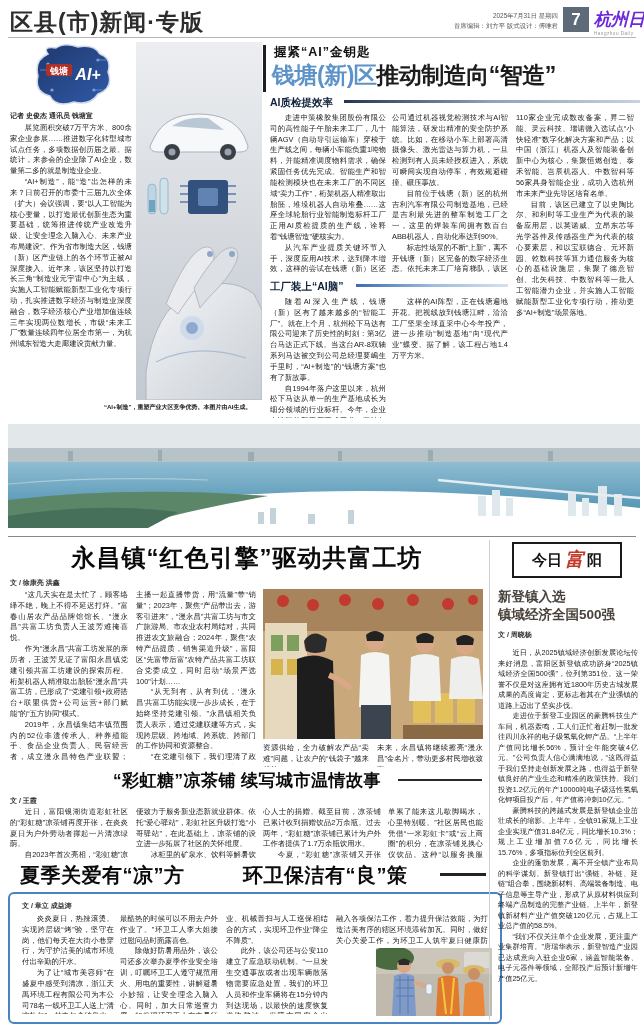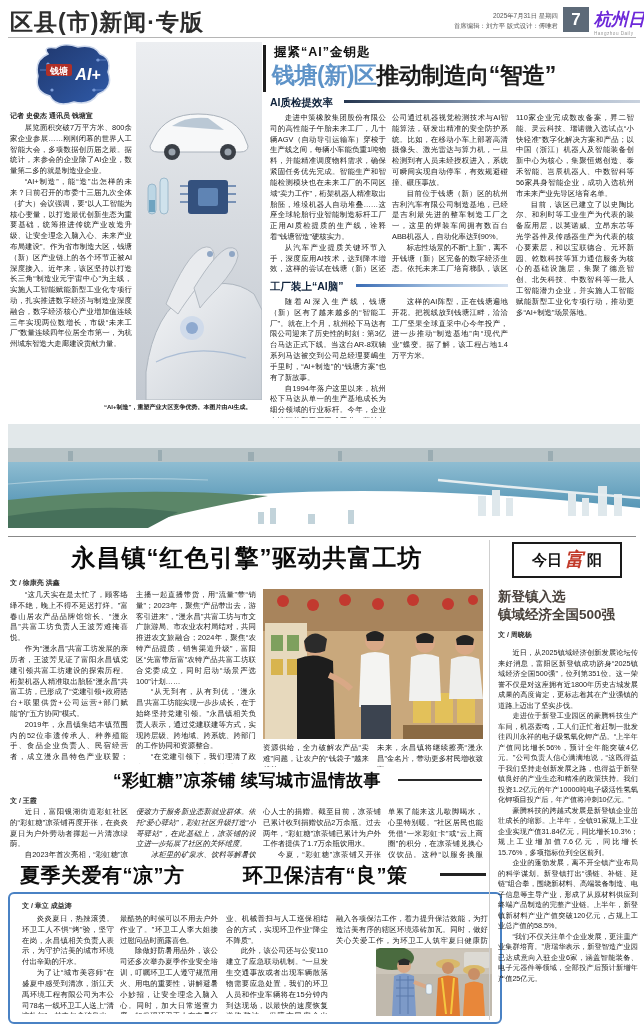--- a/index.html
+++ b/index.html
@@ -68,21 +68,21 @@
       <path d="M6 26 H16 M62 16 H72 M58 46 H70" stroke="#6c8fd0" stroke-width="0.8"></path>
       <rect x="12" y="20" width="26" height="12" rx="2" fill="#b03028"></rect>
       <text x="25" y="29.5" font-size="9" font-weight="bold" fill="#ffffff" text-anchor="middle">钱塘</text>
       <text x="54" y="36" font-size="16" font-weight="bold" font-style="italic" fill="#ffffff" text-anchor="middle">AI+</text>
     </svg>
   </div>
 
   <div class="abs byline" style="left:10px;top:111px;width:122px;">记者 史俊杰 通讯员 钱塘宣</div>
 
   <div class="abs body-text" style="left:10px;top:123px;width:122px;height:278px;">
-    <p>展览面积突破7万平方米、800余家企业参展……刚刚闭幕的世界人工智能大会，多项数据创历届之最。据统计，来参会的企业除了AI企业，数量第二多的就是制造业企业。</p>
+    <p>展览面积突破7万平方米、800余家企业参展……推进数字化转型城市试点任务，多项数据创历届之最。据统计，来参会的企业除了AI企业，数量第二多的就是制造业企业。</p>
     <p>“AI+制造”，能“造”出怎样的未来？日前召开的市委十三届九次全体（扩大）会议强调，要“以人工智能为核心变量，以打造最优创新生态为重要基础，统筹推进传统产业改造升级、让安全理念入脑入心、未来产业布局建设”。作为省市制造大区，钱塘（新）区产业链上的各个环节正被AI深度接入。近年来，该区坚持以打造长三角“制造业元宇宙中心”为主线，实施人工智能赋能新型工业化专项行动，扎实推进数字经济与制造业深度融合，数字经济核心产业增加值连续三年实现两位数增长，市级“未来工厂”数量连续四年位居全市第一，为杭州城东智造大走廊建设贡献力量。</p>
   </div>
 
   <div class="abs" style="left:136px;top:42px;width:126px;height:358px;">
     <svg width="126" height="358" viewBox="0 0 126 358">
       <defs>
         <linearGradient id="mg" x1="0" y1="0" x2="0" y2="1">
           <stop offset="0" stop-color="#eceef1"></stop>
             <stop offset="0.5" stop-color="#d7dbe0"></stop>
             <stop offset="1" stop-color="#c3c9d1"></stop>
@@ -274,41 +274,41 @@
   </div>
 
   <div class="abs sub-headline" style="left:8px;top:769px;width:478px;">“彩虹糖”凉茶铺 续写城市温情故事</div>
   <div class="abs" style="left:398px;top:779px;width:84px;height:2px;background:#2a2a2a;"></div>
   <div class="abs byline" style="left:10px;top:796px;">文 / 王霞</div>
 
   <div class="abs body-text" style="left:10px;top:807px;width:118px;height:54px;">
     <p>近日，富阳银湖街道彩虹社区的“彩虹糖”凉茶铺再度开张，在炎炎夏日为户外劳动者撑起一片清凉绿荫。</p>
     <p>自2023年首次亮相，“彩虹糖”凉茶铺</p>
   </div>
-  <div class="abs body-text" style="left:136px;top:807px;width:120px;height:54px;font-style:italic;">
+  <div class="abs body-text" style="left:136px;top:807px;width:120px;height:54px;">
     <p class="cont">便致力于服务新业态新就业群体。依托“爱心驿站”，彩虹社区升级打造“小哥驿站”，在此基础上，凉茶铺的设立进一步拓展了社区的关怀维度。</p>
     <p>冰柜里的矿泉水、饮料等解暑饮品，均来自共建单位、社区党员及“七彩商圈”爱</p>
   </div>
   <div class="abs body-text" style="left:263px;top:807px;width:118px;height:54px;">
     <p class="cont">心人士的捐赠。截至目前，凉茶铺已累计收到捐赠饮品2万余瓶。过去两年，“彩虹糖”凉茶铺已累计为户外工作者提供了1.7万余瓶饮用水。</p>
     <p>今夏，“彩虹糖”凉茶铺又开张了，外卖小哥帅袁感慨道：“社区的关怀实实在在，跑</p>
   </div>
   <div class="abs body-text" style="left:388px;top:807px;width:95px;height:54px;">
     <p class="cont">单累了能来这儿歇脚喝水，心里特别暖。”社区居民也能凭借“一米彩虹卡”或“云上商圈”的积分，在凉茶铺兑换心仪饮品。这种“以服务换服务”的模式，既激励了社区居民互助，也让爱心实现了循环流动。</p>
   </div>
 
   <div class="abs bot-headline" style="left:243px;top:862px;">环卫保洁有“良”策</div>
   <div class="abs bot-headline" style="left:20px;top:862px;">夏季关爱有“凉”方</div>
   <div class="abs" style="left:440px;top:873px;width:46px;height:2.5px;background:#222;"></div>
 
   <div class="abs box" style="left:8px;top:892px;width:490px;height:128px;"></div>
   <div class="abs byline" style="left:22px;top:901px;">文 / 章立 成益涛</div>
 
   <div class="abs body-text" style="left:22px;top:914px;width:92px;height:100px;">
-    <p>炎炎夏日，热辣滚烫。环卫工人不惧“烤”验，坚守在岗，永昌镇相关负责人表示，为守护洁美的城市环境付出辛勤的汗水。</p>
+    <p>炎炎夏日，热辣滚烫。实现跨层级“烤”验，坚守在岗，他们每天在大街小巷穿行，为守护洁美的城市环境付出辛勤的汗水。</p>
     <p>为了让“城市美容师”在盛夏中感受到清凉，浙江天禹环境工程有限公司为本公司78名一线环卫工人送上“清凉礼包”，其中包含矿泉水、藿香正气水、花露水等防暑物资。“这些防暑用品送得太及时了，我们的作业时间也根据天气调整了，现在中午</p>
   </div>
   <div class="abs body-text" style="left:120px;top:914px;width:98px;height:100px;">
     <p class="cont">最酷热的时候可以不用去户外作业了。”环卫工人李大姐接过慰问品时面露喜色。</p>
     <p>除做好防暑用品外，该公司还多次举办夏季作业安全培训，叮嘱环卫工人遵守规范用火、用电的重要性，讲解避暑小妙招，让安全理念入脑入心。同时，加大日常巡查力度，如发现环卫工人有中暑征兆，立即停止其户外作业，布好救援“安全网”。</p>
 
   </div>
   <div class="abs body-text" style="left:226px;top:914px;width:102px;height:100px;">
     <p class="cont">业、机械普扫与人工巡保相结合的方式，实现环卫作业“降尘不降质”。</p>
     <p>此外，该公司还与公安110建立了应急联动机制。“一旦发生交通事故或者出现车辆散落物需要应急处置，我们的环卫人员和作业车辆将在15分钟内到达现场，以最快的速度恢复道路整洁，保障市民安全出行。”该公司负责人介绍，今年以来，公司共处置12起突发事件，其中最快一次仅用时10分钟。</p>

